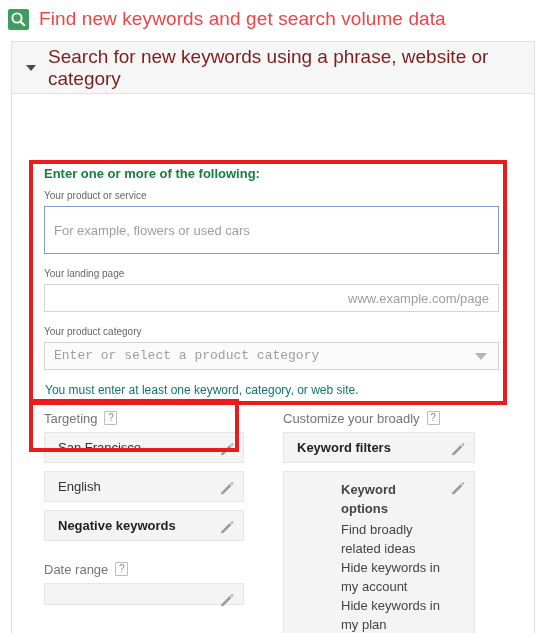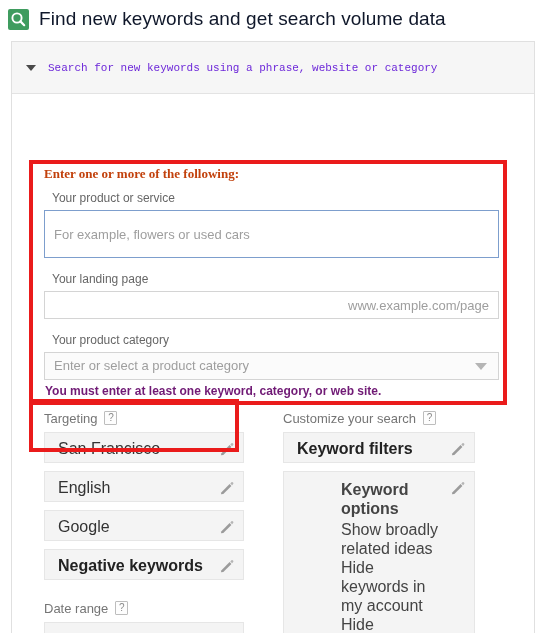--- a/index.html
+++ b/index.html
@@ -27,21 +27,21 @@
     width: 21px;
     height: 21px;
     background: #3f9c5f;
     border-radius: 2px;
     position: relative;
     flex: 0 0 auto;
     margin-right: 10px;
   }
   .title-icon svg { display:block; }
   .page-title {
-    color: #0f172a;
+    color: #ef4444;
     font-size: 19px;
     line-height: 22px;
     letter-spacing: 0.1px;
     white-space: nowrap;
   }
 
   
   .panel {
     position: absolute;
     left: 11px;
@@ -65,23 +65,22 @@
   }
   .caret-down {
     width: 0; height: 0;
     border-left: 5px solid transparent;
     border-right: 5px solid transparent;
     border-top: 6px solid #4a4a4a;
     margin-right: 12px;
     flex: 0 0 auto;
   }
   .collapse-label {
-    font-size: 11px;
-    color: #6d28d9;
-    font-family: Liberation Mono, monospace;
+    font-size: 19px;
+    color: #7f1d1d;
   }
 
   .panel-body {
     padding: 0;
     position: relative;
   }
 
   
   .red-box {
     position: absolute;
@@ -106,28 +105,27 @@
   
   .inputs-group {
     position: absolute;
     left: 24px;
     top: 72px;
     width: 464px;
   }
   .group-heading {
     font-size: 13px;
     font-weight: bold;
-    color: #c2410c;
+    color: #15803d;
     margin: 0 0 9px 8px;
-    font-family: Liberation Serif, serif;
   }
   .field-label {
-    font-size: 12px;
+    font-size: 10px;
     color: #666666;
-    margin: 0 0 5px 16px;
+    margin: 0 0 5px 8px;
   }
   .txt-input {
     display: block;
     width: 455px;
     box-sizing: border-box;
     font-family: "Liberation Sans", sans-serif;
     font-size: 13px;
     color: #333333;
     background: #ffffff;
     outline: none;
@@ -143,23 +141,24 @@
   .txt-input.plain {
     height: 28px;
     border: 1px solid #d4d4d4;
     margin-left: 8px;
     margin-bottom: 14px;
     text-align: right;
   }
   .select-wrap {
     position: relative;
     margin-left: 8px;
-    margin-bottom: 4px;
+    margin-bottom: 13px;
     width: 455px;
     height: 28px;
+    font-family: Liberation Mono, monospace;
   }
   .select-box {
     width: 455px;
     height: 28px;
     box-sizing: border-box;
     border: 1px solid #d4d4d4;
     background: #fbfbfb;
     font-size: 13px;
     color: #9e9e9e;
     line-height: 26px;
@@ -169,23 +168,22 @@
     position: absolute;
     right: 12px;
     top: 11px;
     width: 0; height: 0;
     border-left: 6px solid transparent;
     border-right: 6px solid transparent;
     border-top: 7px solid #b5b5b5;
   }
   .warn-text {
     font-size: 12px;
-    color: #701a75;
+    color: #0f766e;
     margin-left: 9px;
-    font-weight: bold;
   }
 
   
   .cols {
     position: absolute;
     left: 0;
     top: 316px;
     width: 524px;
   }
   .col-left  { position: absolute; left: 24px;  top: 0; width: 208px; }
@@ -213,21 +211,21 @@
     border-radius: 1px;
   }
 
   .card {
     position: relative;
     background: #f4f4f4;
     border: 1px solid #e6e6e6;
     box-sizing: border-box;
     margin: 0 0 8px 8px;
     padding: 8px 30px 8px 13px;
-    font-size: 16px;
+    font-size: 13px;
     color: #333333;
   }
   .card.single { height: 31px; padding-top: 7px; }
   .card-title-bold { font-weight: bold; color: #222222; }
   .card-line { display: block; color: #444444; line-height: 19px; margin-left: 44px; }
   .card-line.first { margin-top: 2px; }
   .card.two-line { line-height: 18px; padding-top: 10px; padding-bottom: 10px; }
 
   .pencil {
     position: absolute;
@@ -305,29 +303,20 @@
         <div class="card single">
           <span>English</span>
           <span class="pencil">
             <svg width="16" height="16" viewBox="0 0 16 16">
               <path d="M2.5 12.2 L10.6 4.1 L12.4 5.9 L4.3 14 L1.9 14.3 Z" fill="#9b9b9b"></path>
               <path d="M11.3 3.4 L13.1 5.2 L14.2 4.1 A1.3 1.3 0 0 0 12.4 2.3 Z" fill="#b5b5b5"></path>
             </svg>
           </span>
         </div>
 
-        <div class="card single">
-          <span>Google</span>
-          <span class="pencil">
-            <svg width="16" height="16" viewBox="0 0 16 16">
-              <path d="M2.5 12.2 L10.6 4.1 L12.4 5.9 L4.3 14 L1.9 14.3 Z" fill="#9b9b9b"></path>
-              <path d="M11.3 3.4 L13.1 5.2 L14.2 4.1 A1.3 1.3 0 0 0 12.4 2.3 Z" fill="#b5b5b5"></path>
-            </svg>
-          </span>
-        </div>
 
         <div class="card single">
           <span class="card-title-bold">Negative keywords</span>
           <span class="pencil">
             <svg width="16" height="16" viewBox="0 0 16 16">
               <path d="M2.5 12.2 L10.6 4.1 L12.4 5.9 L4.3 14 L1.9 14.3 Z" fill="#9b9b9b"></path>
               <path d="M11.3 3.4 L13.1 5.2 L14.2 4.1 A1.3 1.3 0 0 0 12.4 2.3 Z" fill="#b5b5b5"></path>
             </svg>
           </span>
         </div>
@@ -346,37 +335,37 @@
               <path d="M2.5 12.2 L10.6 4.1 L12.4 5.9 L4.3 14 L1.9 14.3 Z" fill="#9b9b9b"></path>
               <path d="M11.3 3.4 L13.1 5.2 L14.2 4.1 A1.3 1.3 0 0 0 12.4 2.3 Z" fill="#b5b5b5"></path>
             </svg>
           </span>
         </div>
       </div>
 
       <div class="col-right">
 
         <div class="section-title">
-          <span>Customize your search</span>
+          <span>Customize your broadly</span>
           <span class="help-badge">?</span>
         </div>
 
         <div class="card single">
           <span class="card-title-bold">Keyword filters</span>
           <span class="pencil">
             <svg width="16" height="16" viewBox="0 0 16 16">
               <path d="M2.5 12.2 L10.6 4.1 L12.4 5.9 L4.3 14 L1.9 14.3 Z" fill="#9b9b9b"></path>
               <path d="M11.3 3.4 L13.1 5.2 L14.2 4.1 A1.3 1.3 0 0 0 12.4 2.3 Z" fill="#b5b5b5"></path>
             </svg>
           </span>
         </div>
 
         <div class="card">
           <span class="card-title-bold card-line">Keyword options</span>
-          <span class="card-line first">Show broadly related ideas</span>
+          <span class="card-line first">Find broadly related ideas</span>
           <span class="card-line">Hide keywords in my account</span>
           <span class="card-line">Hide keywords in my plan</span>
           <span class="pencil">
             <svg width="16" height="16" viewBox="0 0 16 16">
               <path d="M2.5 12.2 L10.6 4.1 L12.4 5.9 L4.3 14 L1.9 14.3 Z" fill="#9b9b9b"></path>
               <path d="M11.3 3.4 L13.1 5.2 L14.2 4.1 A1.3 1.3 0 0 0 12.4 2.3 Z" fill="#b5b5b5"></path>
             </svg>
           </span>
         </div>
 

